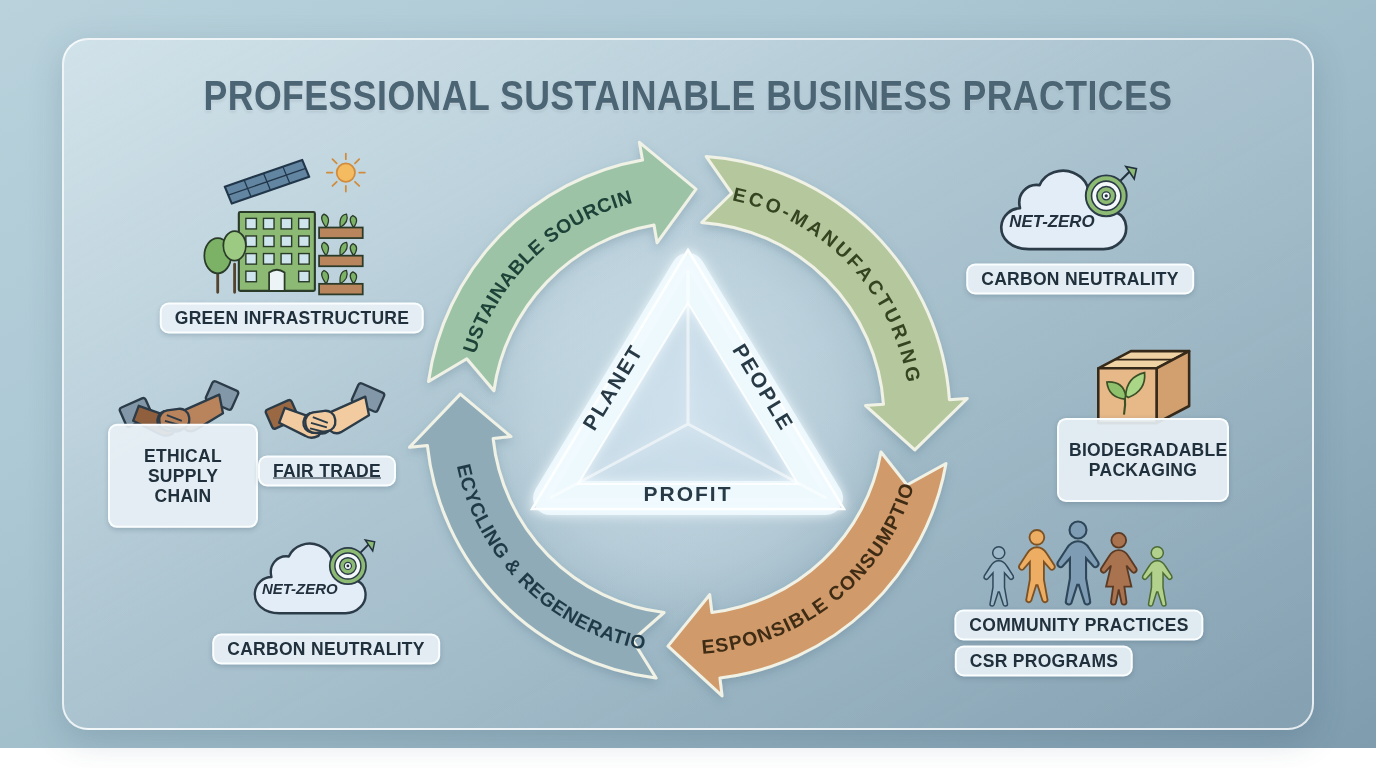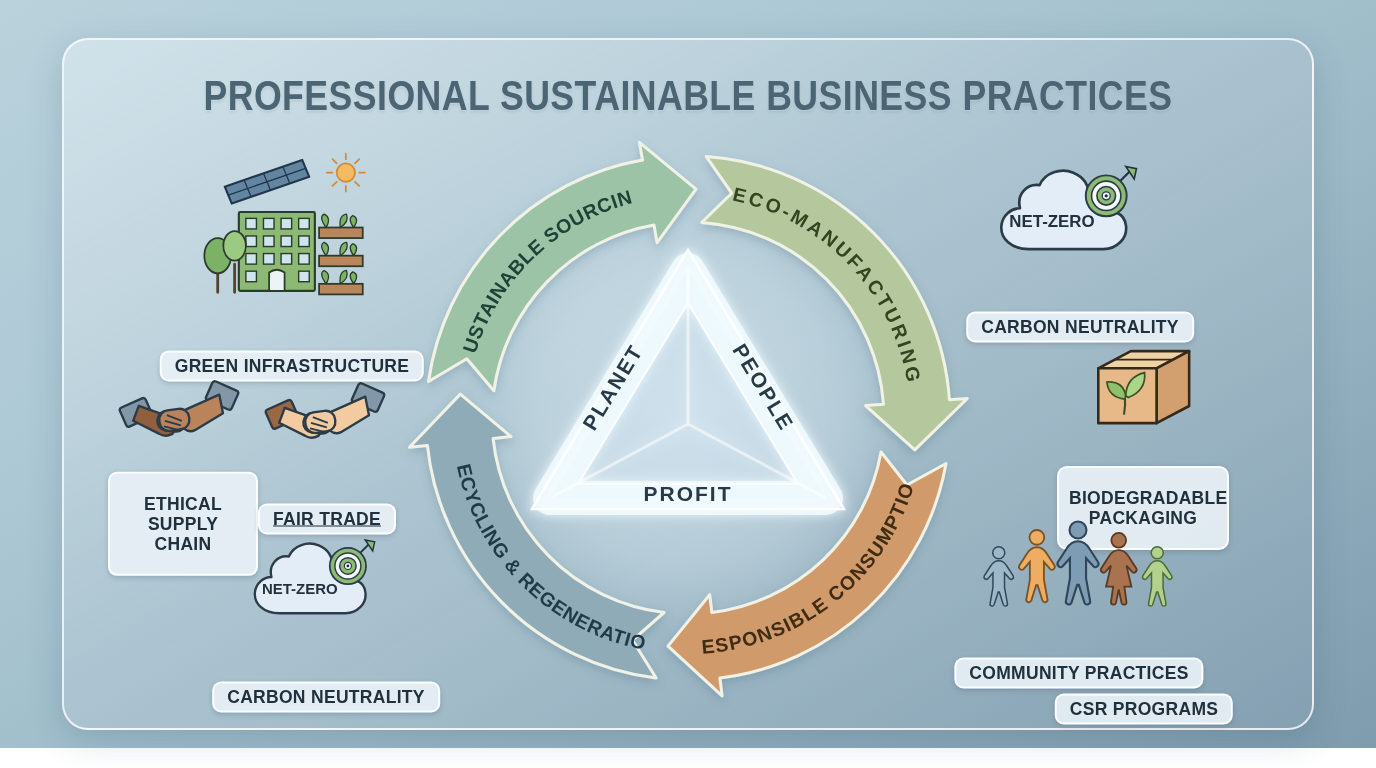--- a/index.html
+++ b/index.html
@@ -9,28 +9,28 @@
   .panel{position:absolute;left:62px;top:38px;width:1248px;height:688px;border-radius:26px;
     border:2px solid rgba(255,255,255,.78);
     background:linear-gradient(150deg,rgba(230,240,245,.55) 0%,rgba(190,206,216,.35) 45%,rgba(140,164,180,.30) 100%);
     box-shadow:0 10px 34px rgba(45,75,95,.20);}
   .title{position:absolute;top:72px;left:0;right:0;text-align:center;
     font-size:42px;font-weight:bold;color:#4c6574;letter-spacing:.5px;
     transform:scaleX(.85);text-shadow:0 1px 2px rgba(255,255,255,.35), 0 2px 3px rgba(50,80,100,.18);
     white-space:nowrap;}
   svg{display:block;}
   #diagram{position:absolute;left:0;top:0;}
-  .icon{position:absolute;}
+  .icon{position:absolute;font-style:italic;}
   .pill{position:absolute;transform:translate(-50%,-50%);
     background:rgba(231,240,245,.92);border:2px solid rgba(252,254,255,.95);border-radius:9px;
     padding:3px 13px;font-weight:bold;font-size:17.5px;color:#20303c;text-align:center;
-    box-shadow:0 2px 5px rgba(40,70,90,.22);letter-spacing:.3px;white-space:nowrap;line-height:1.2;margin-top:48px;}
+    box-shadow:0 2px 5px rgba(40,70,90,.22);letter-spacing:.3px;white-space:nowrap;line-height:1.2;}
   .pill.two{white-space:normal;line-height:1.15;padding:20px 10px;}
   .pill.w-ethical{width:126px;}
-  .pill.w-biodeg{width:148px;border-radius:10px;}
+  .pill.w-biodeg{width:148px;}
 </style>
 </head>
 <body>
 
 <div id="stage">
   <div class="panel"></div>
 
   <div class="title">PROFESSIONAL SUSTAINABLE BUSINESS PRACTICES</div>
 
   <svg id="diagram" width="1376" height="768" viewBox="0 0 1376 768">
@@ -228,14 +228,14 @@
         <circle cx="30" cy="11" r="10.5"></circle>
         <path d="M30 25 C23 25 19 29 16 34 L5 51 C3 55 8 59 11 56 L19 47 L12 77 L22 77 L19 99 C19 103 25 104 26 100 L30 81 L34 100 C35 104 41 103 41 99 L38 77 L48 77 L41 47 L49 56 C52 59 57 55 55 51 L44 34 C41 29 37 25 30 25 Z"></path>
       </g>
       <g transform="translate(218.6 38.2) scale(.78)" fill="#b2d18c" stroke="#4c6c34" stroke-width="2.6">
         <circle cx="30" cy="11" r="10.5"></circle>
         <path d="M30 25 C23 25 19 29 16 34 L5 51 C3 55 8 59 11 56 L20 46 L20 71 L15 99 C14 103 20 105 22 101 L29 79 L31 79 L38 101 C40 105 46 103 45 99 L40 71 L40 46 L49 56 C52 59 57 55 55 51 L44 34 C41 29 37 25 30 25 Z"></path>
       </g>
     </svg>
   </div>
   <div class="pill" style="left:1079px;top:625px;">COMMUNITY PRACTICES</div>
-  <div class="pill" style="left:1144px;top:661px;">CSR PROGRAMS</div>
+  <div class="pill" style="left:1044px;top:661px;">CSR PROGRAMS</div>
 </div>
 
 </body></html>

